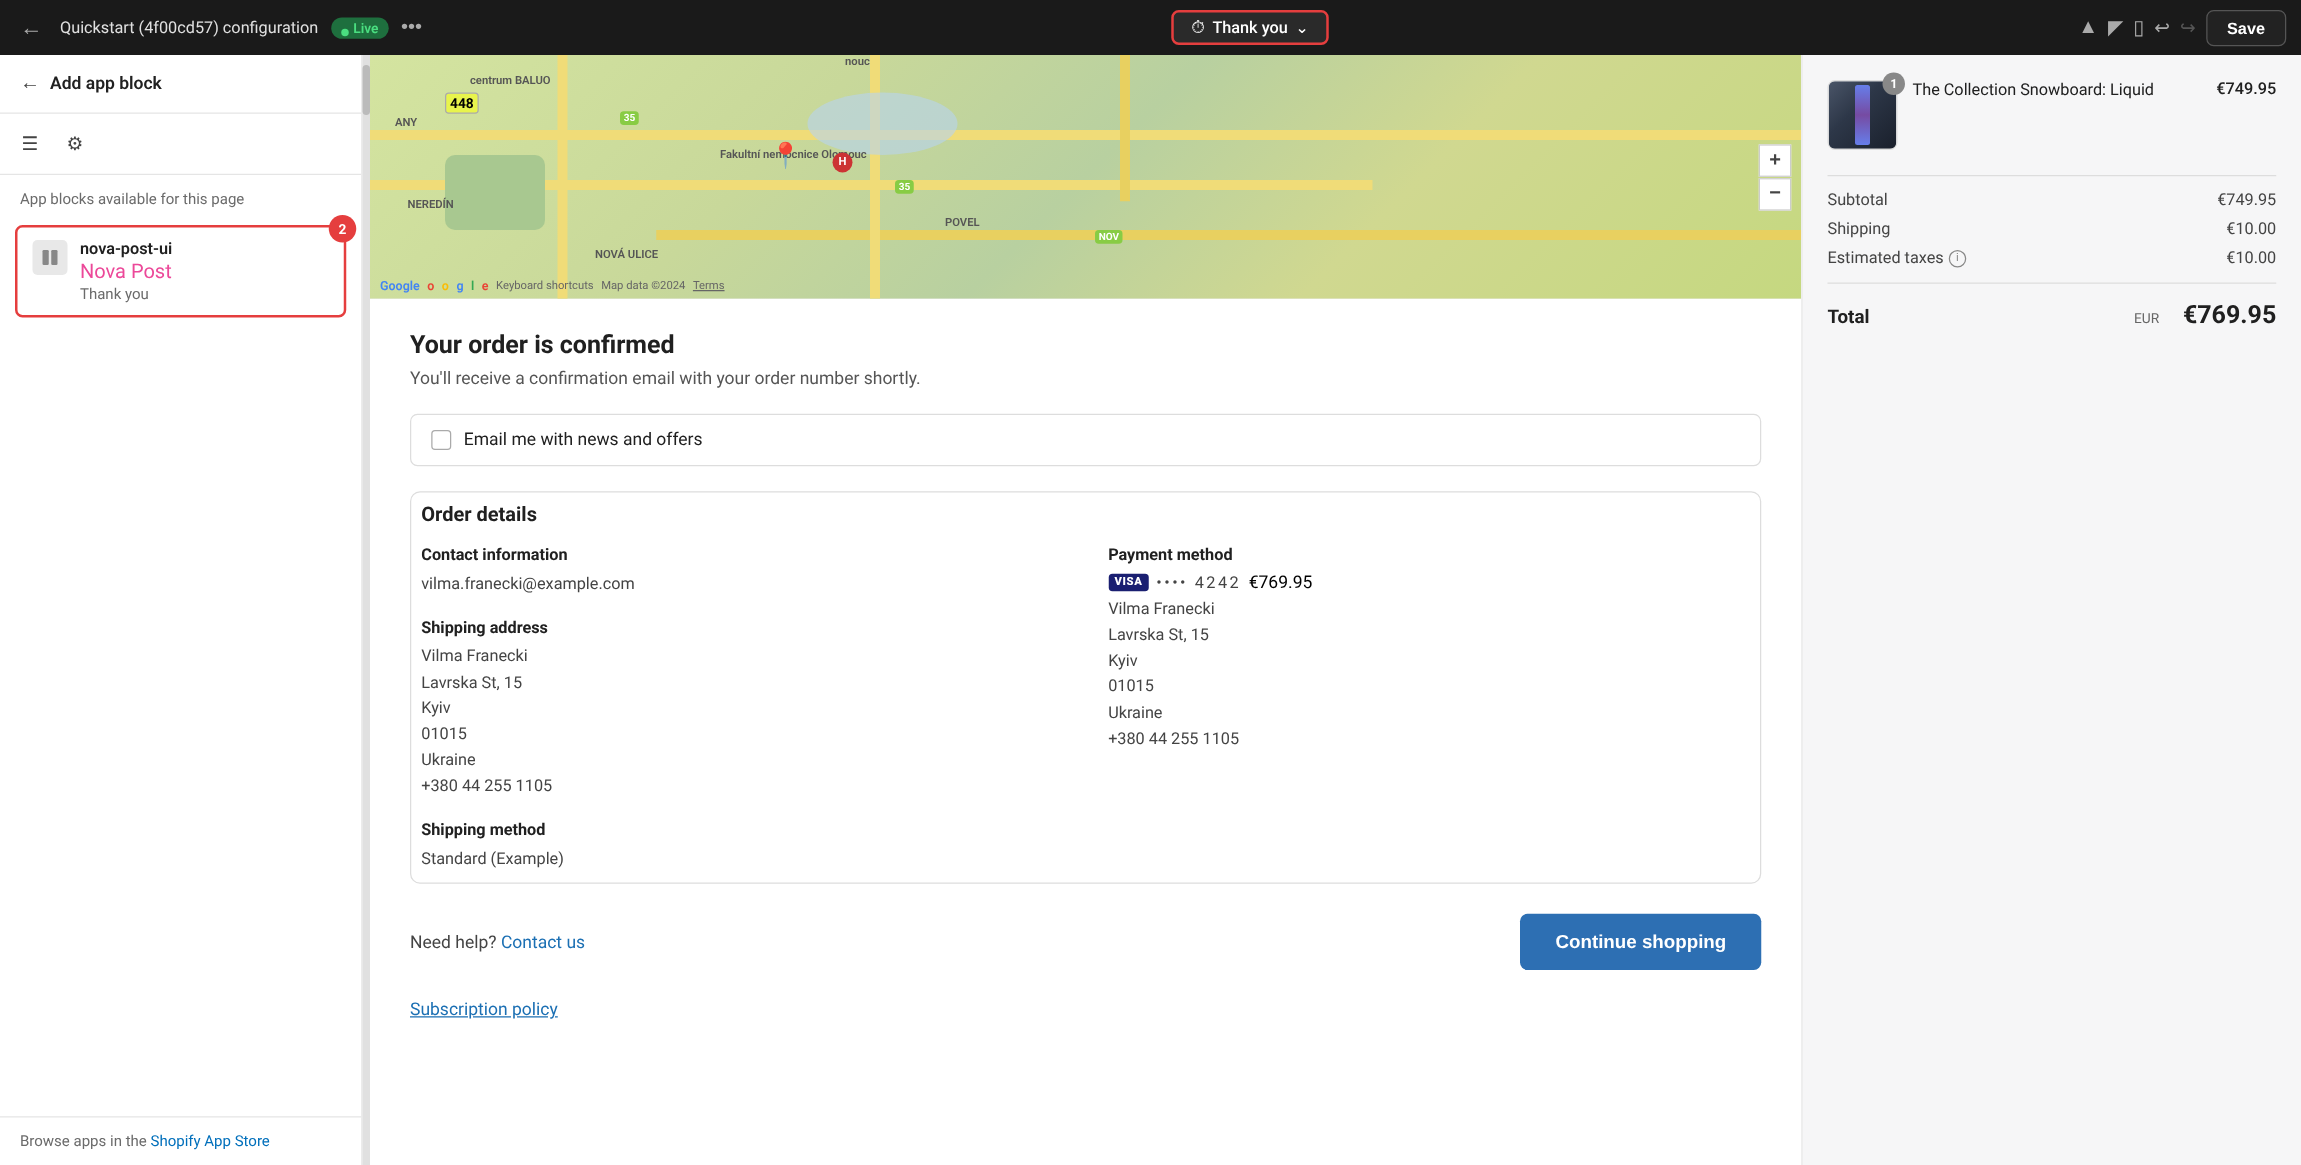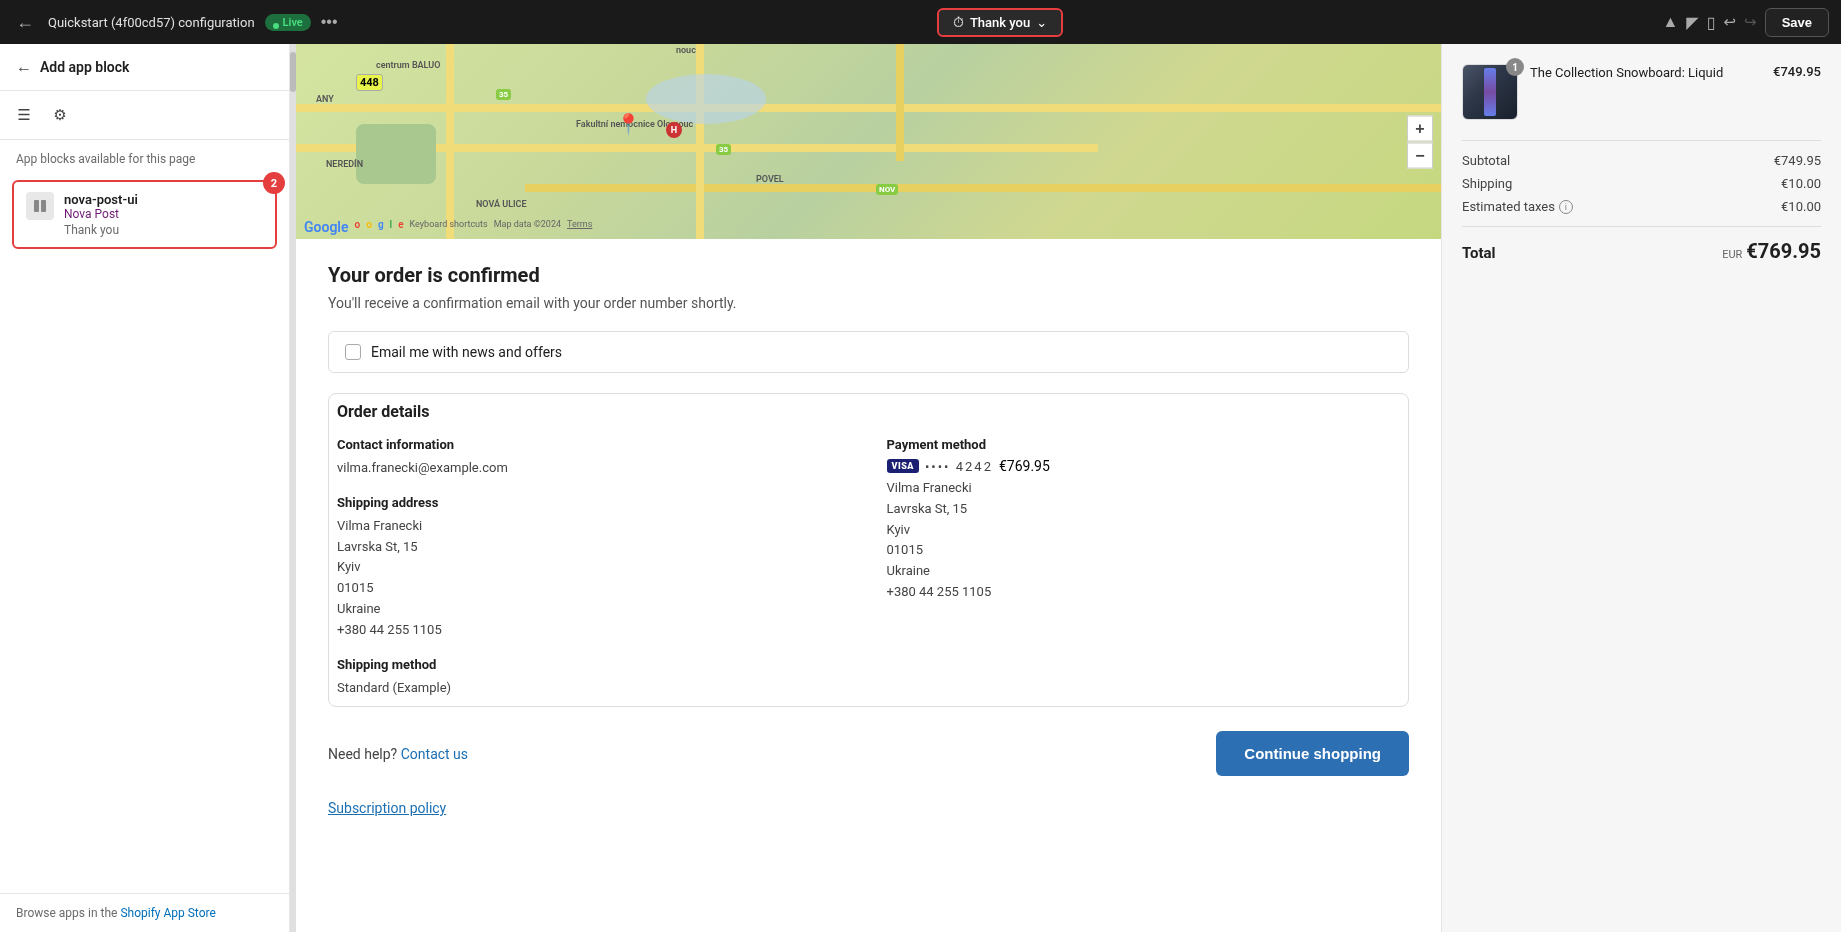--- a/index.html
+++ b/index.html
@@ -78,21 +78,21 @@
       margin: 8px 12px; border: 2px solid #e53e3e; border-radius: 6px;
       padding: 10px 12px; cursor: pointer; background: white; position: relative;
     }
     .app-block-inner { display: flex; align-items: flex-start; gap: 10px; }
     .app-block-icon {
       width: 28px; height: 28px; background: #e8e8e8; border-radius: 4px;
       display: flex; align-items: center; justify-content: center; color: #666; font-size: 12px; flex-shrink: 0;
     }
     .app-block-info {}
     .app-block-name { font-size: 13px; font-weight: 600; color: #202020; }
-    .app-block-provider { font-size: 12px; color: #701a75; }
+    .app-block-provider { font-size: 16px; color: #ec4899; }
     .app-block-page { font-size: 12px; color: #6b6b6b; margin-top: 2px; }
 
     .badge-circle {
       position: absolute; top: -10px; right: -10px;
       width: 22px; height: 22px; background: #e53e3e; color: white;
       border-radius: 50%; display: flex; align-items: center; justify-content: center;
       font-size: 11px; font-weight: 700;
     }
 
     .sidebar-footer {
@@ -213,21 +213,21 @@
     .product-info { flex: 1; }
     .product-name { font-size: 13px; color: #202020; line-height: 1.4; }
     .product-price { font-size: 13px; color: #202020; font-weight: 500; white-space: nowrap; }
 
     .summary-divider { border: none; border-top: 1px solid #ddd; margin: 12px 0; }
     .summary-row { display: flex; justify-content: space-between; margin-bottom: 8px; font-size: 13px; color: #444; }
     .summary-row-label { display: flex; align-items: center; gap: 4px; }
     .info-icon { width: 14px; height: 14px; border: 1px solid #888; border-radius: 50%; display: inline-flex; align-items: center; justify-content: center; font-size: 9px; color: #888; }
     .total-row { display: flex; justify-content: space-between; align-items: baseline; margin-top: 8px; }
     .total-label { font-size: 15px; font-weight: 700; color: #202020; }
-    .total-right { display: flex; align-items: baseline; gap: 4px; }
+    .total-right { display: flex; align-items: baseline; gap: 19px; }
     .total-currency { font-size: 11px; color: #666; }
     .total-amount { font-size: 20px; font-weight: 700; color: #202020; }
 
     
     .preview-panel::-webkit-scrollbar { width: 6px; }
     .preview-panel::-webkit-scrollbar-track { background: #f0f0f0; }
     .preview-panel::-webkit-scrollbar-thumb { background: #ccc; border-radius: 3px; }
   </style>
 </head>
 <body>
@@ -336,21 +336,21 @@
         <div style="position: absolute; top: 78px; left: 370px; background: #cc3333; color: white; border-radius: 50%; width: 16px; height: 16px; display: flex; align-items: center; justify-content: center; font-size: 9px; font-weight: 700;">H</div>
 
         <div class="map-pin" style="top: 68px; left: 320px;">📍</div>
 
         <div class="map-controls">
           <button class="map-ctrl-btn">+</button>
           <button class="map-ctrl-btn">−</button>
         </div>
 
         <div class="map-attribution">
-          <span style="font-size: 14px; font-weight: 600; color: #4285F4;">Google</span>
+          <span style="font-size: 10px; font-weight: 600; color: #4285F4;">Google</span>
             <span style="font-size: 10px; color: #ea4335; font-weight: 600;">o</span>
             <span style="font-size: 10px; color: #fbbc04; font-weight: 600;">o</span>
             <span style="font-size: 10px; color: #4285F4; font-weight: 600;">g</span>
             <span style="font-size: 10px; color: #34a853; font-weight: 600;">l</span>
             <span style="font-size: 10px; color: #ea4335; font-weight: 600;">e</span>
           <span>Keyboard shortcuts</span>
           <span>Map data ©2024</span>
           <a href="#" class="map-attr-link">Terms</a>
         </div>
       </div>

